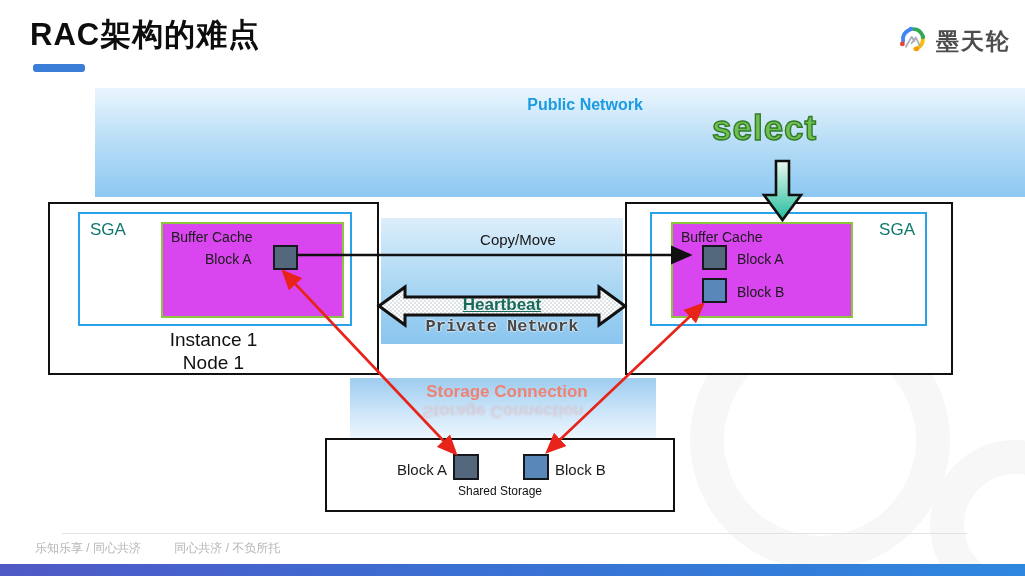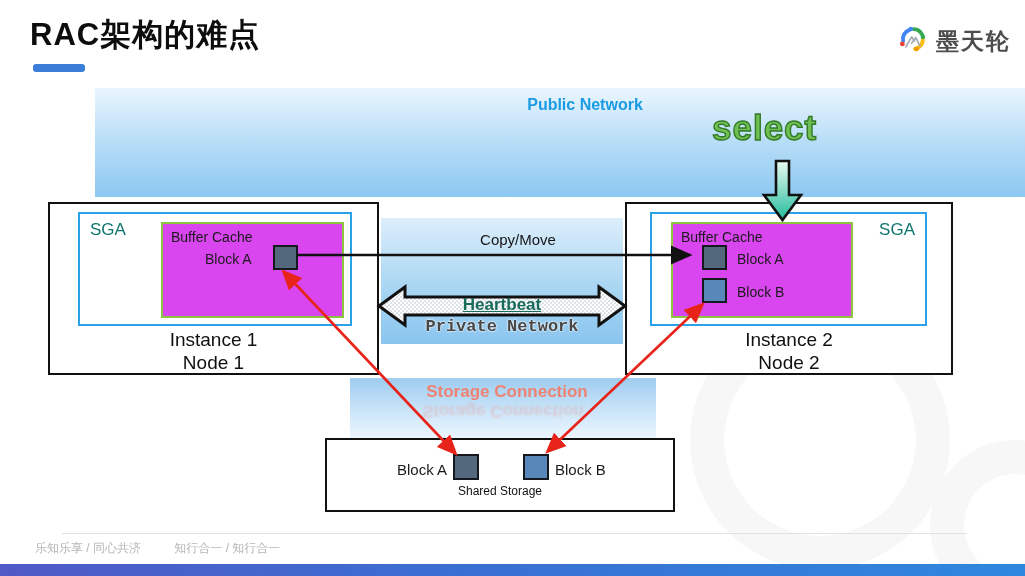--- a/index.html
+++ b/index.html
@@ -141,24 +141,20 @@
     <div class="sga-box sga2">
       <div class="sga-tag sga-tag-right">SGA</div>
       <div class="bc-box bc2">
         <div class="bc-tag">Buffer Cache</div>
         <div class="blk blk-dark" style="left:29px; top:21px;"></div>
         <div class="blk-label" style="left:64px; top:27px;">Block A</div>
         <div class="blk blk-light" style="left:29px; top:54px;"></div>
         <div class="blk-label" style="left:64px; top:60px;">Block B</div>
       </div>
     </div>
-    <div class="inst-label">
-      <div>Instance 2</div>
-      <div>Node 2</div>
-    </div>
   </div>
 
   <div class="storage-box">
     <div class="ss-blk-label" style="left:70px; top:21px;">Block A</div>
     <div class="blk blk-dark" style="left:126px; top:14px;"></div>
     <div class="blk blk-light" style="left:196px; top:14px;"></div>
     <div class="ss-blk-label" style="left:228px; top:21px;">Block B</div>
     <div class="ss-label">Shared Storage</div>
   </div>
 
@@ -189,17 +185,17 @@
     <line x1="702" y1="305" x2="548" y2="451" stroke="#e8231a" stroke-width="2.6" marker-start="url(#redhead)" marker-end="url(#redhead)"></line>
 
     <polygon points="776,161 789,161 789,195 801,195 782.5,220 764,195 776,195" fill="url(#tealgrad)" stroke="#111" stroke-width="2.6" stroke-linejoin="miter"></polygon>
   </svg>
 
   <div class="heartbeat-label">Heartbeat</div>
 
   <div class="footer-line"></div>
   <div class="footer-text">
     <span>乐知乐享 / 同心共济</span>
-    <span>知行合一 / 知行合一</span>
+    <span>同心共济 / 不负所托</span>
   </div>
   <div class="bottom-bar"></div>
 
 </div>
 
 </body></html>

